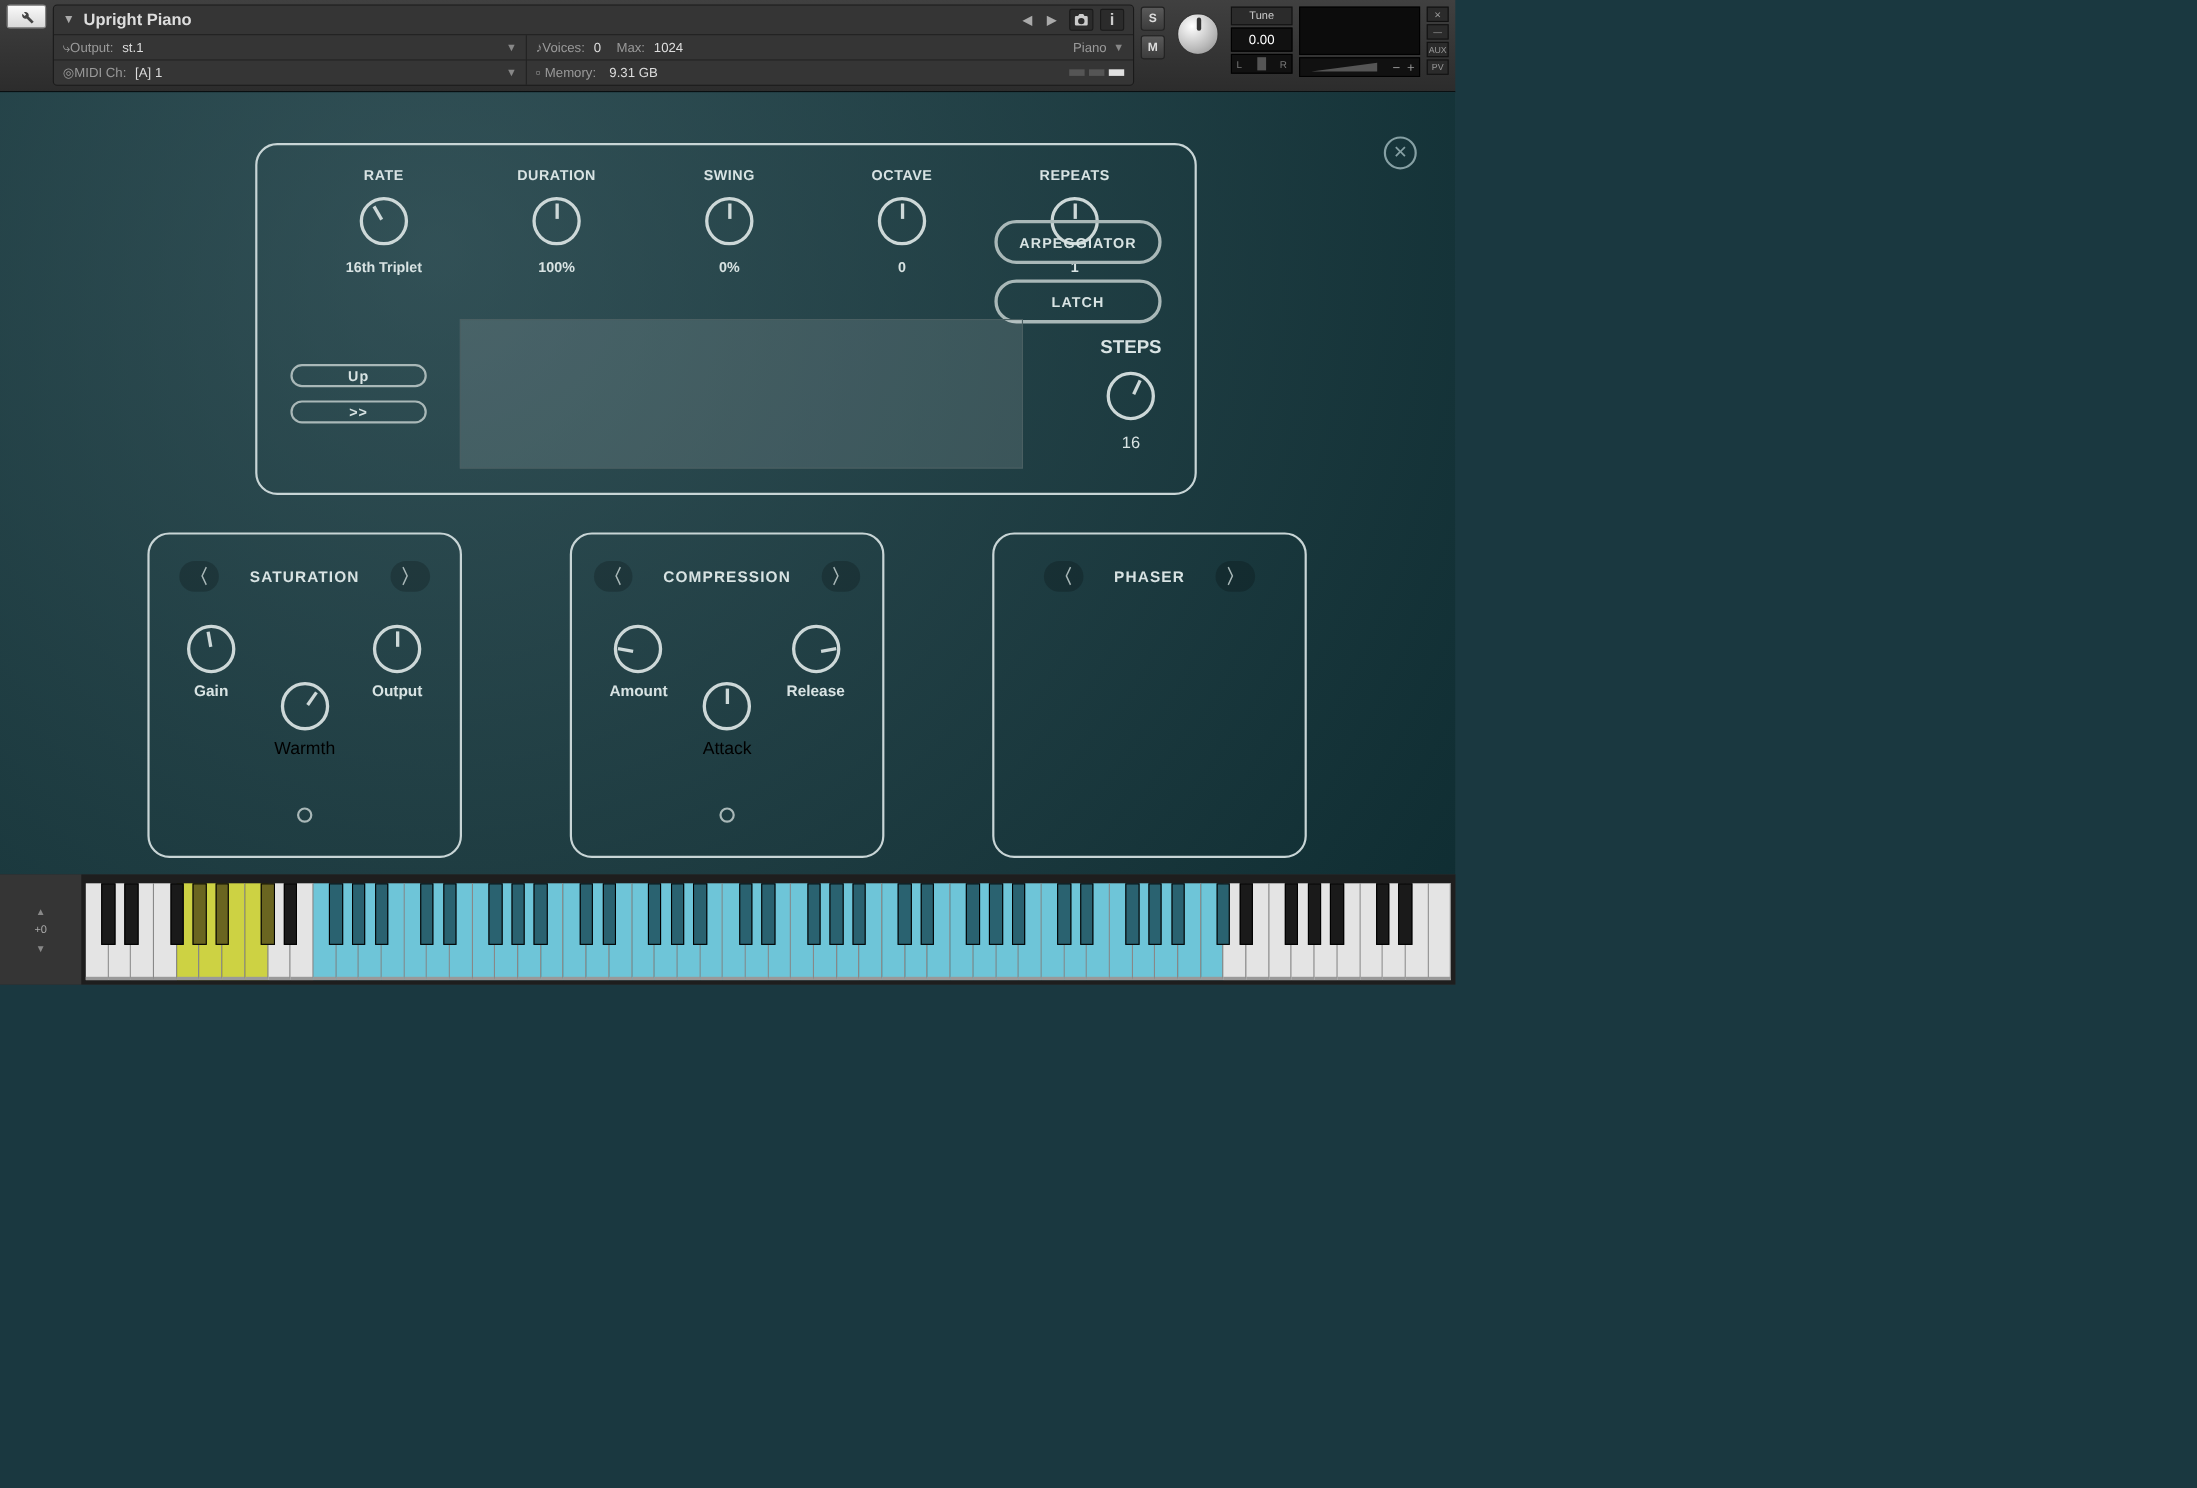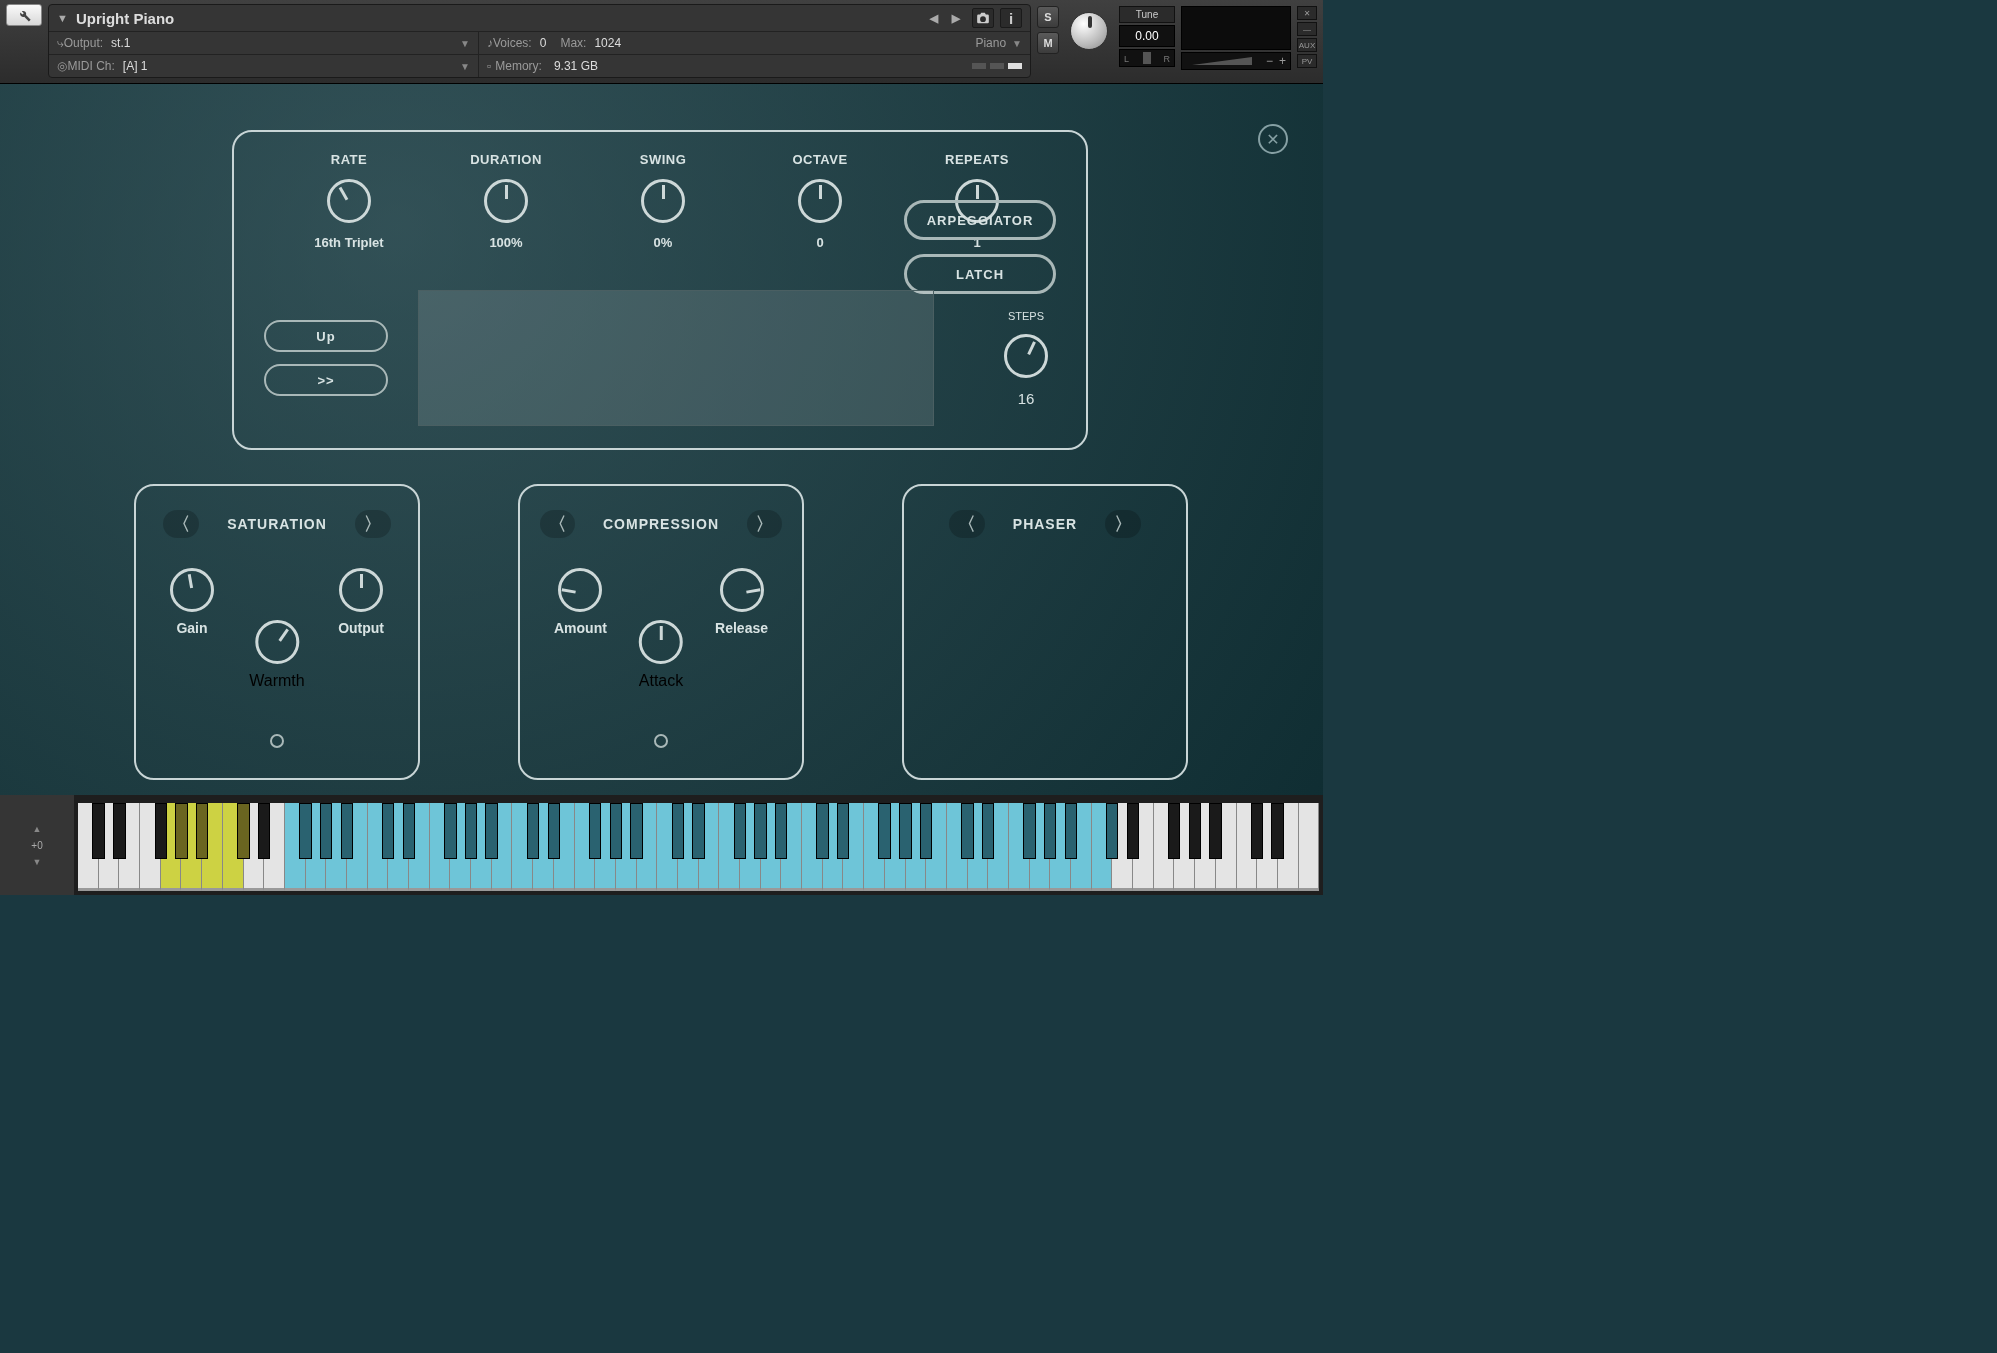--- a/index.html
+++ b/index.html
@@ -142,21 +142,21 @@
     position:relative;
   }
   .knob .ind{position:absolute;width:3px;height:14px;background:#cdd8d8;left:50%;top:3px;transform-origin:50% 19px;margin-left:-1.5px;}
 
   .mode-btns{position:absolute;top:68px;right:30px;display:flex;flex-direction:column;gap:14px;}
   .pill-btn{
     width:152px;height:40px;border:3px solid #a9b8b8;border-radius:22px;
     display:flex;align-items:center;justify-content:center;
     color:#d8e3e3;font-size:13px;font-weight:bold;letter-spacing:1px;
   }
-  .pill-btn.small{width:124px;height:32px;font-size:13px;border-width:2px;}
+  .pill-btn.small{width:124px;height:21px;font-size:13px;border-width:2px;}
 
   .arp-lower{position:absolute;bottom:22px;left:30px;right:30px;display:flex;align-items:center;gap:30px;}
   .mode-col{display:flex;flex-direction:column;gap:12px;}
 
   .step-seq{
     width:516px;height:136px;
     background:rgba(255,255,255,0.12);
     border:1px solid #4a5f62;
     display:flex;align-items:flex-end;
   }
@@ -397,21 +397,21 @@
             <div class="fill" style="height:56%"></div>
           </div>
           <div class="step-bar">
             <div class="fill" style="height:50%"></div>
           </div>
           <div class="step-bar">
             <div class="fill" style="height:44%"></div>
           </div>
         </div>
       <div class="steps-col">
-        <div class="lbl" style="color:#d8e3e3;font-size:11px;font-weight:normal">STEPS</div>
+        <div class="lbl" style="color:#d8e3e3;font-size:17px;font-weight:bold">STEPS</div>
         <div class="knob">
             <div class="ind" id="steps-ind" style="transform: rotate(25deg);"></div>
           </div>
         <div class="val" style="color:#d8e3e3;font-size:15px;font-weight:normal">16</div>
       </div>
     </div>
   </div>
 
   <div class="panel fx-panel fx1">
     <div class="fx-head">

